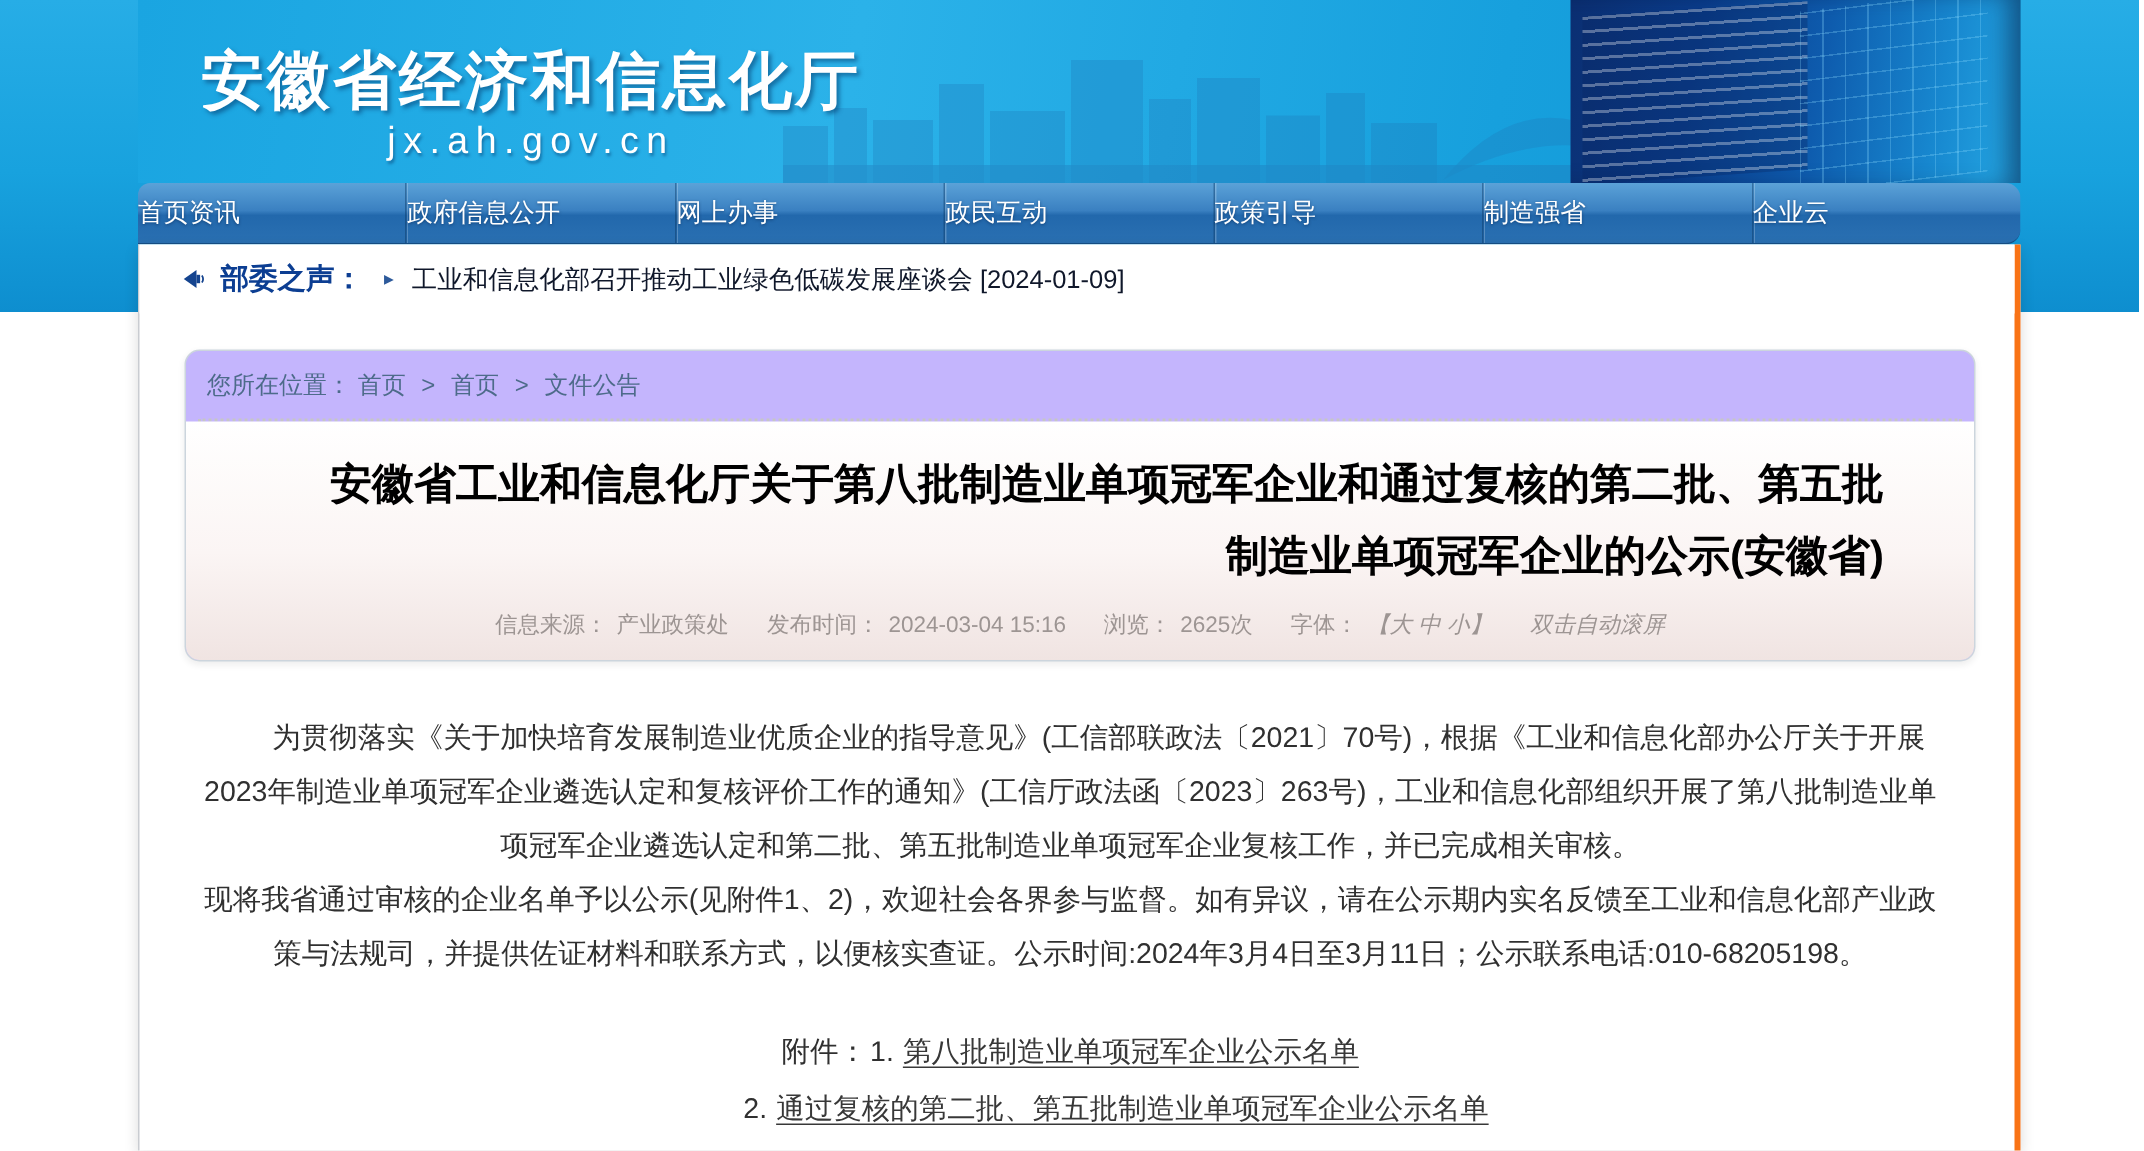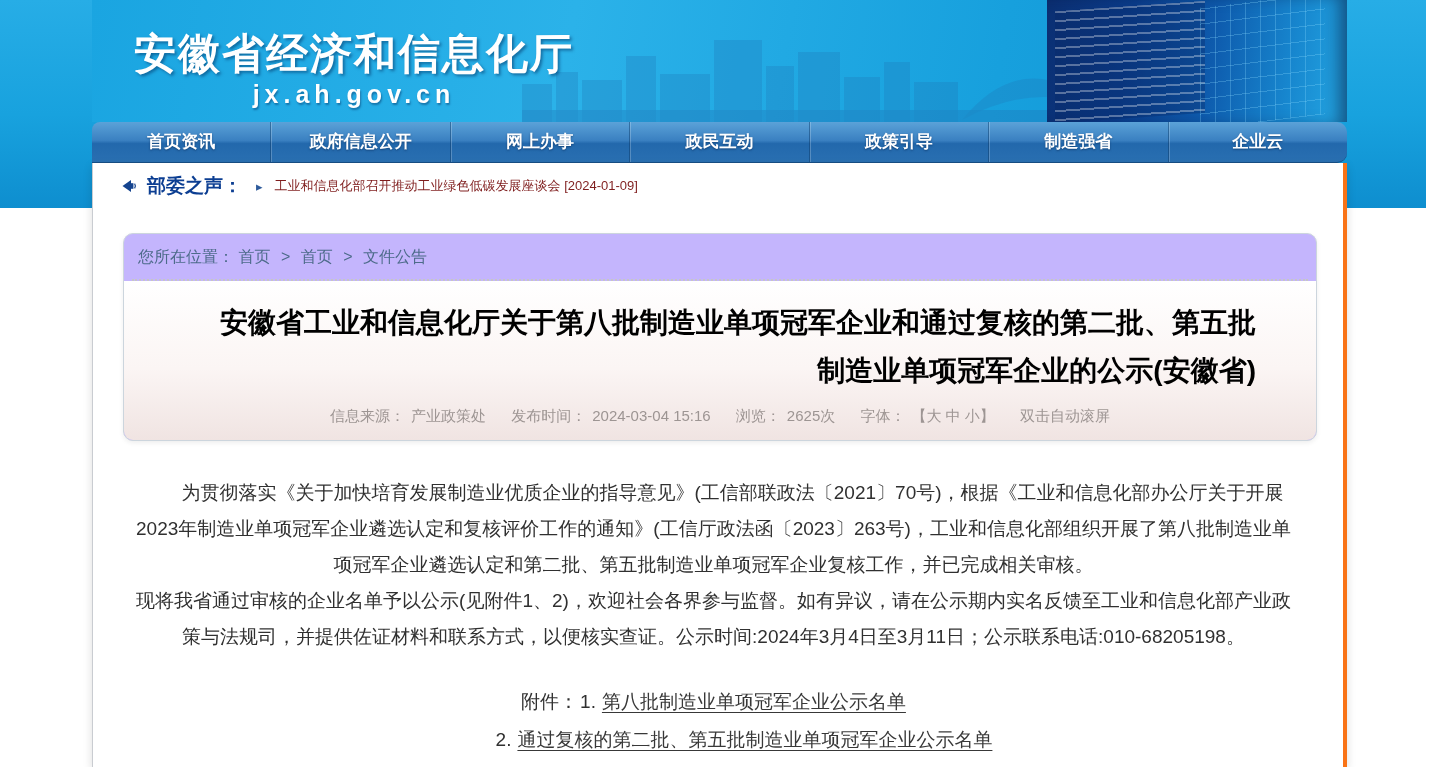--- a/index.html
+++ b/index.html
@@ -25,58 +25,58 @@
      transform:skewY(-4deg); }
   .banner-photo::after { content:""; position:absolute; right:22px; top:0; width:125px; height:122px;
      background:repeating-linear-gradient(90deg, rgba(140,220,255,.28) 0 1px, transparent 1px 15px),
                 repeating-linear-gradient(0deg, rgba(140,220,255,.28) 0 1px, transparent 1px 15px);
      transform:skewY(-7deg); }
 
   .site-name { position:absolute; left:22px; top:26px; width:480px; text-align:center;
      color:#ffffff; font-size:42px; font-weight:bold; letter-spacing:2px;
      text-shadow:2px 2px 3px rgba(0,45,95,.5); }
   .site-url  { position:absolute; left:22px; top:80px; width:480px; text-align:center;
-     color:#ffffff; font-size:25px; font-weight:bold; letter-spacing:5px;
+     color:#ffffff; font-size:25px; font-weight:normal; letter-spacing:5px;
      text-shadow:1px 2px 2px rgba(0,45,95,.45); }
 
   
   .mainnav { position:absolute; left:92px; top:122px; width:1255px; height:41px; display:flex;
      background:linear-gradient(180deg,#5ba2d8 0%,#3a80c1 46%,#2268ac 54%,#2a70b2 100%);
      border-radius:8px 10px 10px 0; border-bottom:1px solid #174f86; }
-  .nav-item { flex:1; text-align:center; line-height:40px; color:#ffffff; font-size:17px;
-     font-weight:bold; cursor:pointer; text-shadow:0 1px 2px rgba(0,30,70,.5); }
+  .nav-item { flex:1; text-align:left; line-height:40px; color:#ffffff; font-size:17px;
+     font-weight:normal; cursor:pointer; text-shadow:0 1px 2px rgba(0,30,70,.5); }
   .nav-item + .nav-item { border-left:1px solid rgba(12,55,100,.45);
      box-shadow:inset 1px 0 0 rgba(255,255,255,.22); }
 
   
   .shell { position:absolute; left:92px; top:163px; width:1255px; height:604px;
      background:#ffffff; border-left:1px solid #c9ccd1; border-right:4px solid #f97316;
      box-shadow:0 3px 9px rgba(0,0,0,.14); }
 
   
   .ticker { height:46px; display:flex; align-items:center; padding-left:28px; background:#fff; }
   .spk { display:inline-flex; margin-right:10px; }
   .ticker-label { color:#0c3e92; font-size:19px; font-weight:bold; margin-right:14px; }
   .ticker-arrow { color:#2d5a9b; font-size:13px; margin-right:12px; }
-  .ticker-news { color:#7f1d1d; font-size:13px; text-decoration:none; cursor:pointer; }
+  .ticker-news { color:#0f172a; font-size:17px; text-decoration:none; cursor:pointer; }
 
   
   .info-panel { margin:24px 26px 0 30px; border:1px solid #ccd5dd; border-radius:10px;
      box-shadow:0 2px 5px rgba(0,0,0,.07); overflow:hidden; background:#c4b5fd; }
   .breadcrumb { padding:13px 14px 11px; font-size:16px; color:#4d6b8a; }
   .breadcrumb a { color:#4d6b8a; text-decoration:none; cursor:pointer; }
   .breadcrumb .sep { margin:0 6px; }
   .dotline { border-top:2px dotted #c6c6c6; margin:0 8px; }
   .title-block { background:linear-gradient(180deg,#ffffff 0%,#fbf5f4 55%,#f0e4e2 100%); }
   .art-title { text-align:right; font-size:28px; font-weight:bold; color:#000;
      line-height:48px; padding:18px 60px 6px; }
   .meta { text-align:center; color:#9d9593; font-size:15px; padding:6px 0 14px; }
   .meta span { margin:0 3px; }
   .meta .grp { margin-left:18px; }
-  .meta .clickable { cursor:pointer; }
+  .meta .clickable { cursor:pointer;font-style:italic; }
 
   
   .article { margin:34px 50px 0 41px; font-size:19px; color:#303030; line-height:36px;text-align:center; }
   .article p.indent { text-indent:2em; }
   .attachments { margin-top:28px; line-height:38px; }
   .attach-label { color:#303030; }
   .attach-num { margin:0 6px 0 2px; }
   .attach-row.second { padding-left:59px; }
   .attach-link { color:#383838; text-decoration:underline; text-underline-offset:4px; cursor:pointer; }
 </style>

